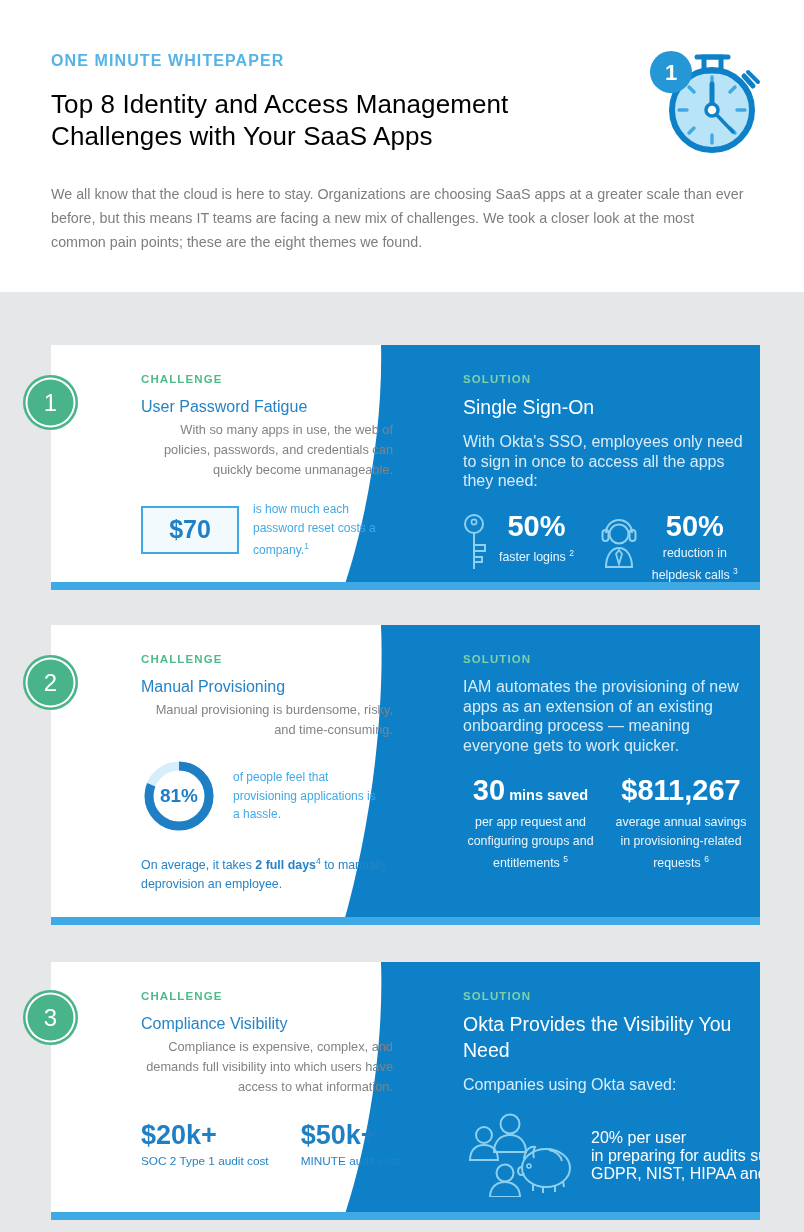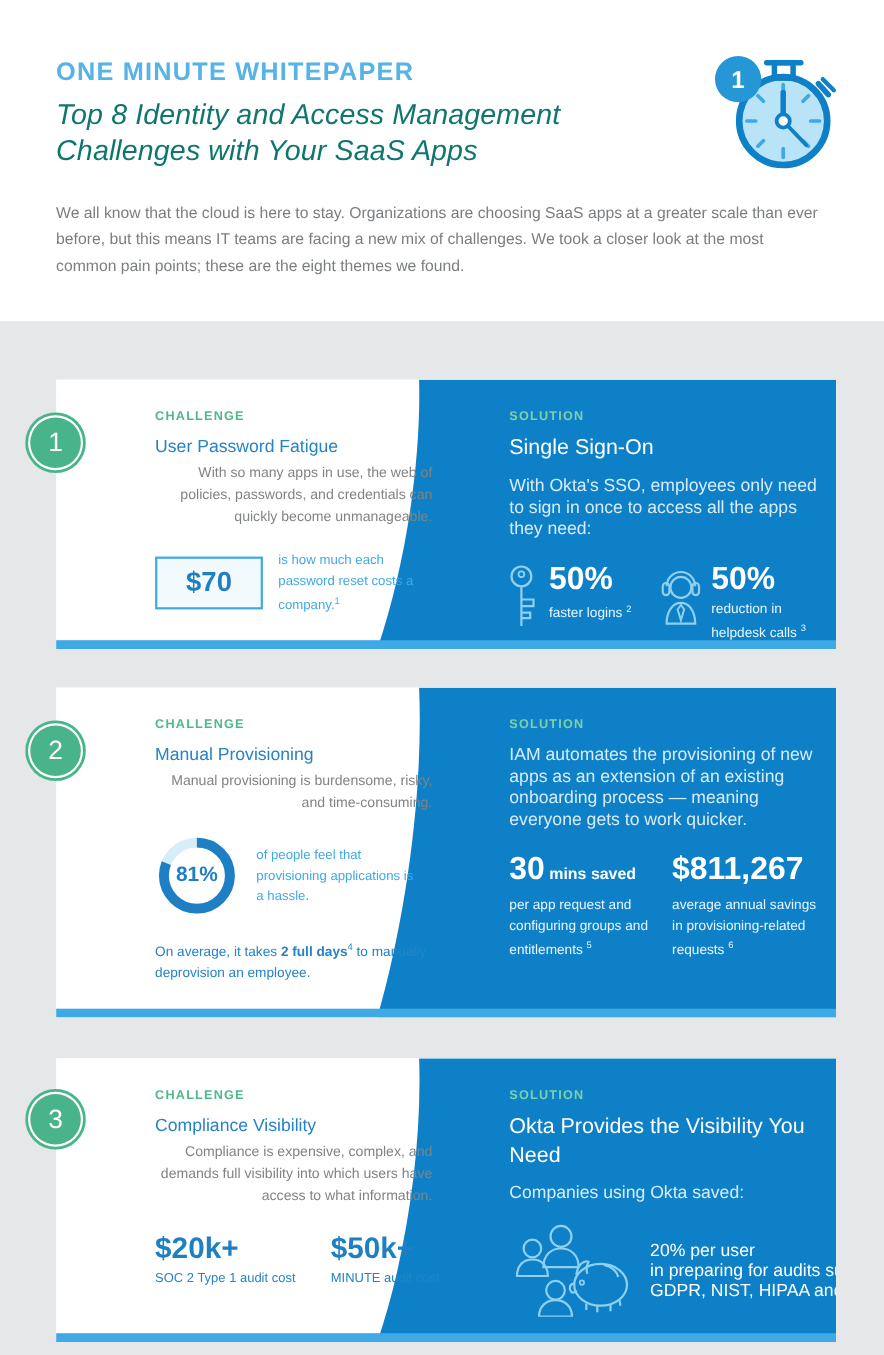--- a/index.html
+++ b/index.html
@@ -12,27 +12,27 @@
   .page { position: relative; width: 804px; height: 1232px; }
 
   
   .header {
     position: absolute; left: 0; top: 0;
     width: 804px; height: 292px;
     background: #ffffff;
   }
   .eyebrow {
     position: absolute; left: 51px; top: 52px;
-    font-size: 23px; font-weight: bold; letter-spacing: 1.1px;
+    font-size: 16px; font-weight: bold; letter-spacing: 1.1px;
     color: #55b3e5;
   }
   .headline {
     position: absolute; left: 51px; top: 88px; width: 560px;
     font-size: 26px; line-height: 32px; font-weight: normal;
-    color: #0f766e; letter-spacing: 0.1px; font-style: italic;
+    color: #000000; letter-spacing: 0.1px;
   }
   .intro {
     position: absolute; left: 51px; top: 182px; width: 700px;
     font-size: 14.3px; line-height: 24px; color: #7b7e80;
   }
 
   
   .stopwatch { position: absolute; left: 645px; top: 44px; width: 120px; height: 116px; }
   .stopwatch svg { display: block; }
 
@@ -100,21 +100,21 @@
 
   
   .solution { position: absolute; top: 28px; color: #ffffff; }
   .s-kicker {
     font-size: 11.5px; font-weight: bold; letter-spacing: 1.1px; color: #7ed0a8;
     margin-bottom: 9px;
   }
   .s-title { font-size: 19.5px; font-weight: normal; line-height: 26px; color: #ffffff; }
   .s-body { margin-top: 12px; font-size: 16px; line-height: 19.5px; color: #d8ecf8; }
 
-  .statrow { display: flex; }
+  .statrow { display: flex; text-align: center; }
   .stat { display: flex; align-items: flex-start; }
   .stat .ico { flex: 0 0 auto; margin-right: 10px; margin-top: 2px; }
   .stat .big { font-size: 29px; font-weight: bold; line-height: 31px; color: #fff; }
   .stat .big .sm { font-size: 14.5px; font-weight: bold; }
   .stat .lbl { font-size: 12.4px; line-height: 18.5px; color: #eaf5fc; margin-top: 2px; }
 
   .piggyrow { display: flex; align-items: center; }
 </style>
 </head>
 <body>

